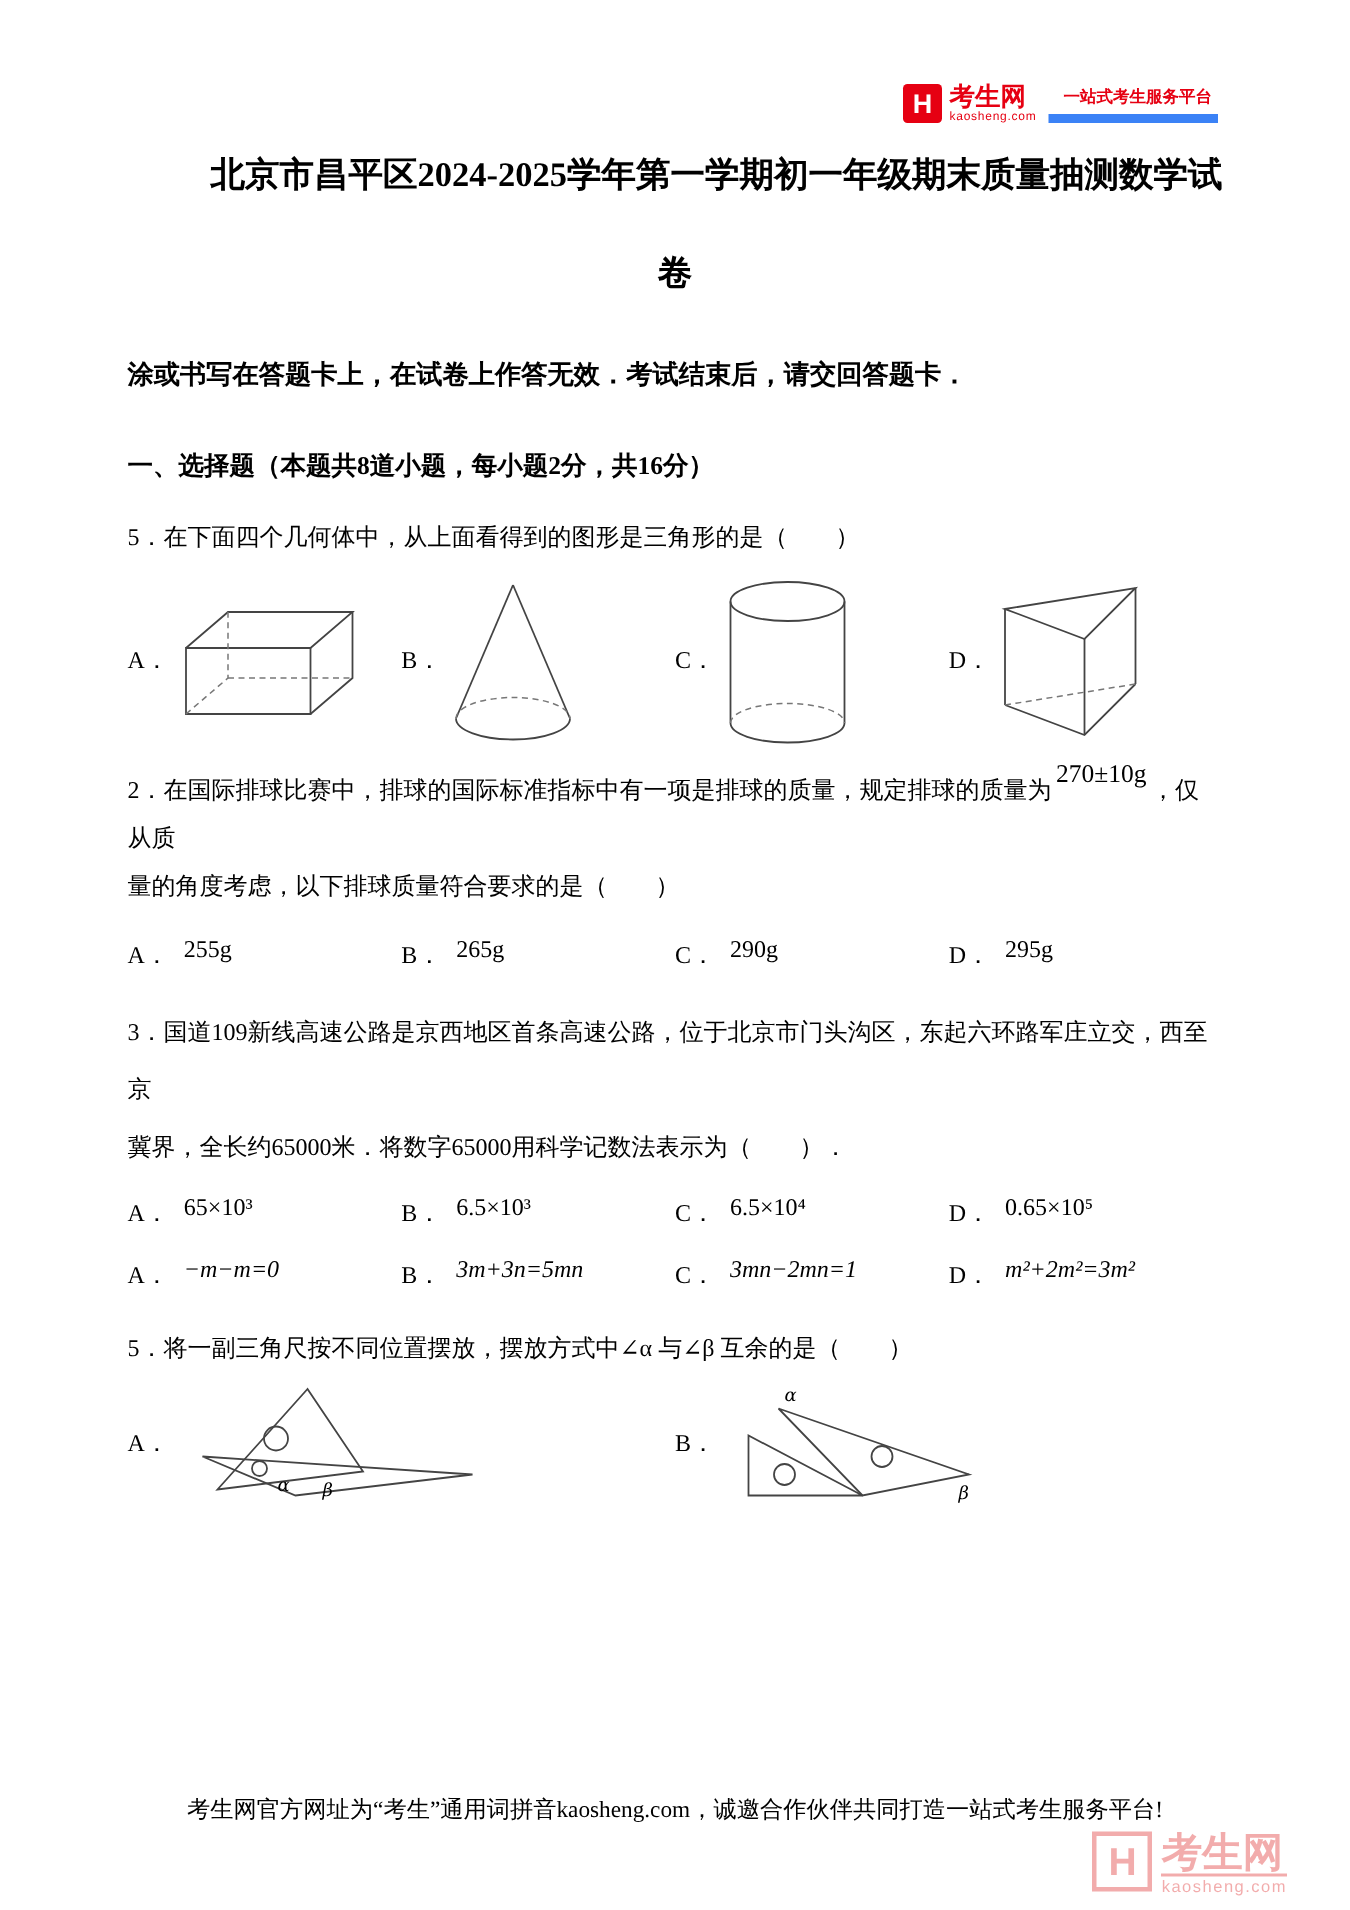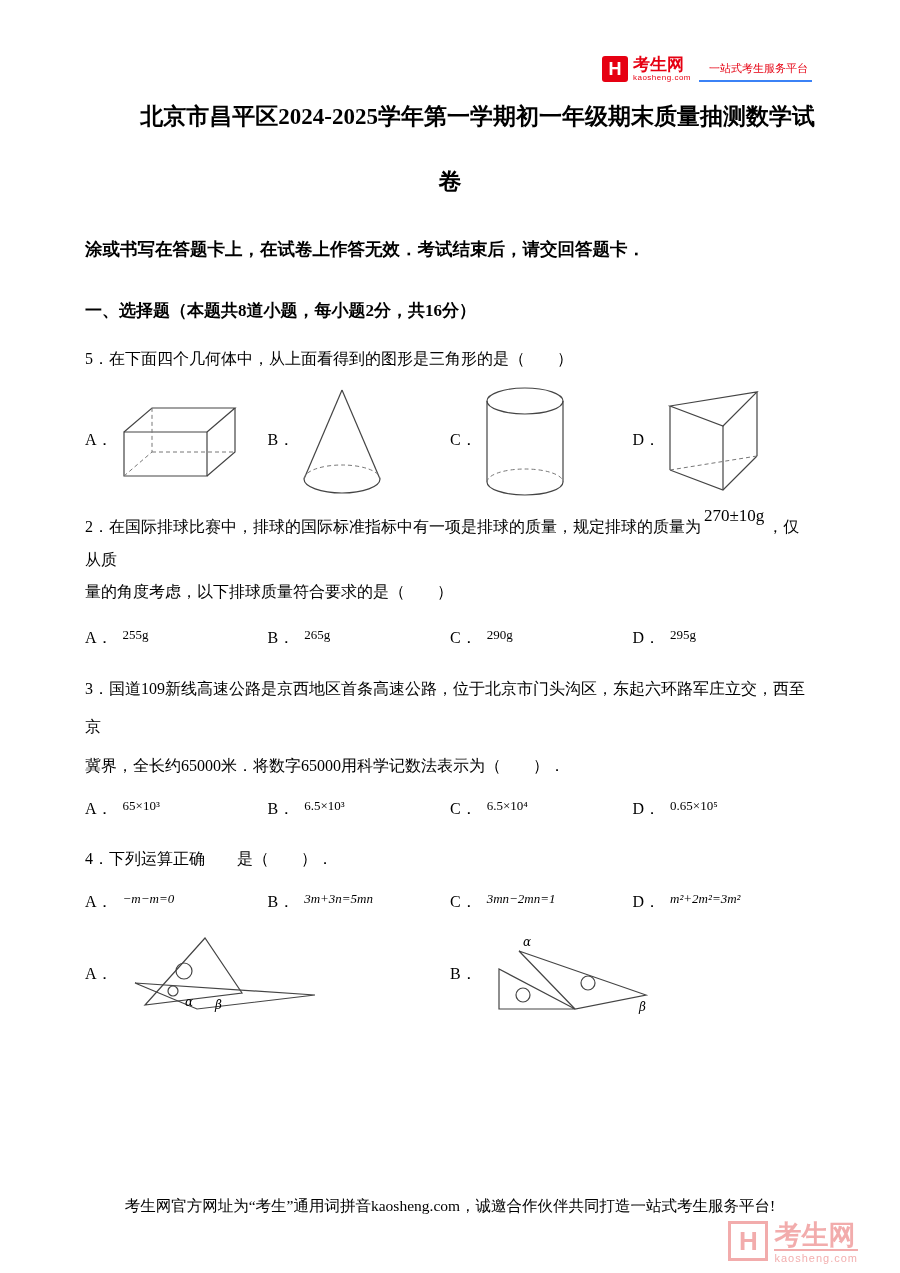--- a/index.html
+++ b/index.html
@@ -10,21 +10,21 @@
   
   .logo { position:absolute; top:56px; right:88px; display:flex; align-items:flex-end; gap:8px; }
   .logo-main { display:flex; align-items:center; gap:5px; }
   .logo-icon { width:26px; height:26px; background:#e60012; border-radius:3px; color:#fff;
                font-family:"Liberation Sans",sans-serif; font-weight:bold; font-size:18px;
                display:flex; align-items:center; justify-content:center; }
   .logo-texts { display:flex; flex-direction:column; line-height:1.05; }
   .logo-brand { color:#e60012; font-weight:bold; font-size:17px; font-family:"Liberation Sans",sans-serif; }
   .logo-domain { color:#e60012; font-size:8px; font-family:"Liberation Sans",sans-serif; letter-spacing:.5px; }
   .logo-tagline { color:#e60012; font-size:11px; font-family:"Liberation Sans",sans-serif;
-                  border-bottom:2px solid #3b82f6; padding:0 4px 4px 10px; }
+                  border-bottom:6px solid #3b82f6; padding:0 4px 4px 10px;font-weight:bold; }
 
   .title { text-align:right; font-weight:bold; font-size:23px; padding-top:105px; line-height:1; }
   .title-line2 { text-align:center; font-weight:bold; font-size:23px; margin-top:42px; line-height:1; }
 
   .intro { font-weight:bold; font-size:17.5px; line-height:1; }
   .intro .l1 { margin-top:46px; }
   .intro .l2 { margin-top:48px; }
 
   .sec-heading { font-weight:bold; font-size:17px; margin-top:40px; }
 
@@ -36,21 +36,21 @@
   .fig-opt.w1 { width:25%; }
   .opt-label { font-size:16px; }
   .geo { stroke:#444; fill:none; stroke-width:1.2; }
   .geo-d { stroke:#777; fill:none; stroke-width:1; stroke-dasharray:4 3; }
 
   .q2block { margin-top:10px; font-size:16px; line-height:2.0; }
   .raised { display:inline-block; position:relative; top:-11px; font-size:17px; padding:0 3px; }
 
   .opt-row { display:flex; margin-top:14px; font-size:16px; align-items:baseline; }
   .opt { width:25%; display:flex; align-items:baseline; gap:10px; }
-  .val { position:relative; top:-4px; font-size:13px; }
+  .val { position:relative; top:-4px; font-size:16px; }
   .math-val { font-style:italic; }
 
   .q3block { margin-top:16px; }
   .q4block { margin-top:20px; }
   .q5block { margin-top:20px; }
 
   .tri-row { display:flex; margin-top:2px; }
   .tri-opt { display:flex; align-items:center; gap:14px; }
   .tri-opt.a { width:50%; }
   .greek { font-size:12px; font-style:italic; font-family:"DejaVu Serif",serif; fill:#000; stroke:none; }
@@ -179,21 +179,20 @@
           <span class="val">6.5×10⁴</span>
         </div>
         <div class="opt">
           <span>D．</span>
           <span class="val">0.65×10⁵</span>
         </div>
       </div>
     </div>
 
     <div class="q4block">
-      <p class="qtext">4．下列运算正确　　是（　　）．</p>
       <div class="opt-row">
         <div class="opt">
           <span>A．</span>
           <span class="val math-val">−m−m=0</span>
         </div>
         <div class="opt">
           <span>B．</span>
           <span class="val math-val">3m+3n=5mn</span>
         </div>
         <div class="opt">
@@ -201,20 +200,21 @@
           <span class="val math-val">3mn−2mn=1</span>
         </div>
         <div class="opt">
           <span>D．</span>
           <span class="val math-val">m²+2m²=3m²</span>
         </div>
       </div>
     </div>
 
     <div class="q5block">
+      <p class="qtext">5．将一副三角尺按不同位置摆放，摆放方式中∠α 与∠β 互余的是（　　）</p>
       <div class="tri-row">
         <div class="tri-opt a">
           <span class="opt-label">A．</span>
           <svg width="195" height="82" viewBox="0 0 195 82">
             <polygon class="geo" points="78,5 18,72 115,60"></polygon>
             <polygon class="geo" points="8,50 188,62 70,76"></polygon>
             <circle class="geo" cx="57" cy="38" r="8"></circle>
             <circle class="geo" cx="46" cy="58" r="5"></circle>
             <text class="greek" x="58" y="73">α</text>
             <text class="greek" x="88" y="76">β</text>

